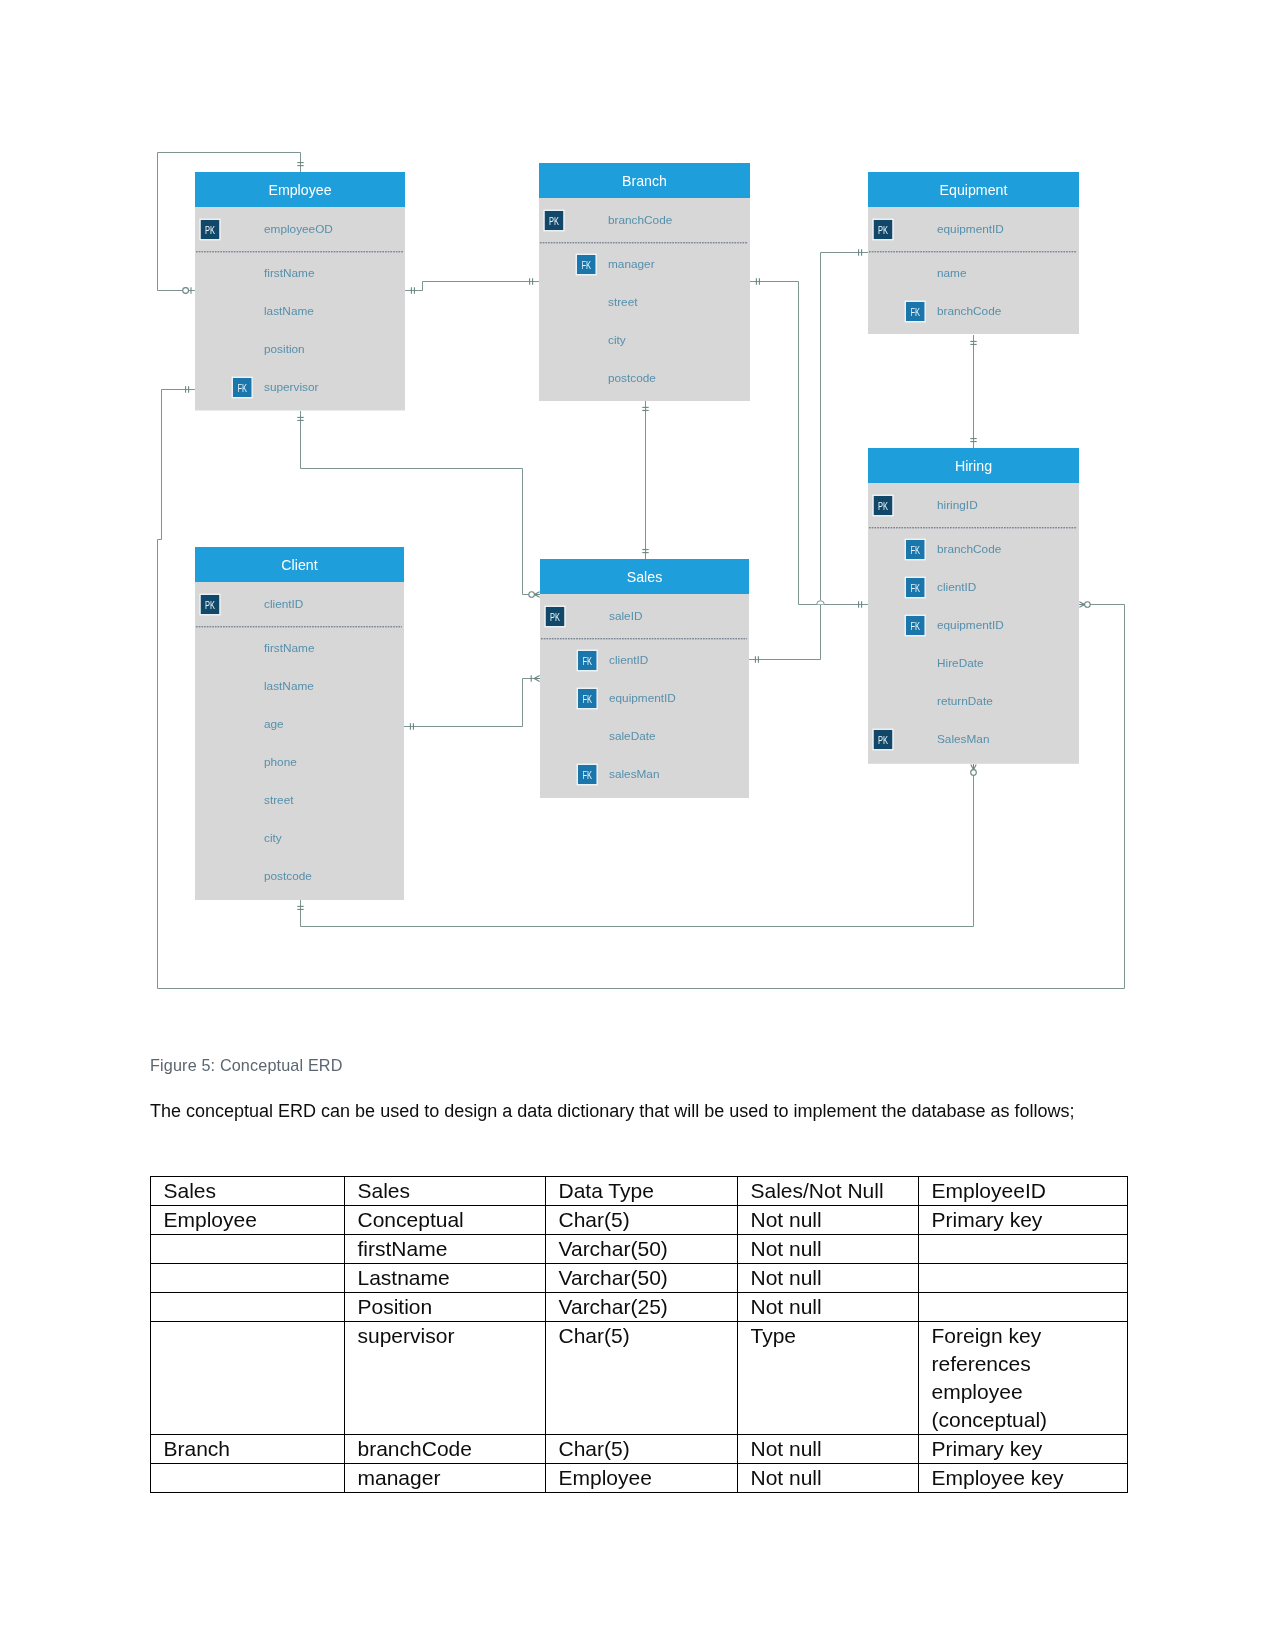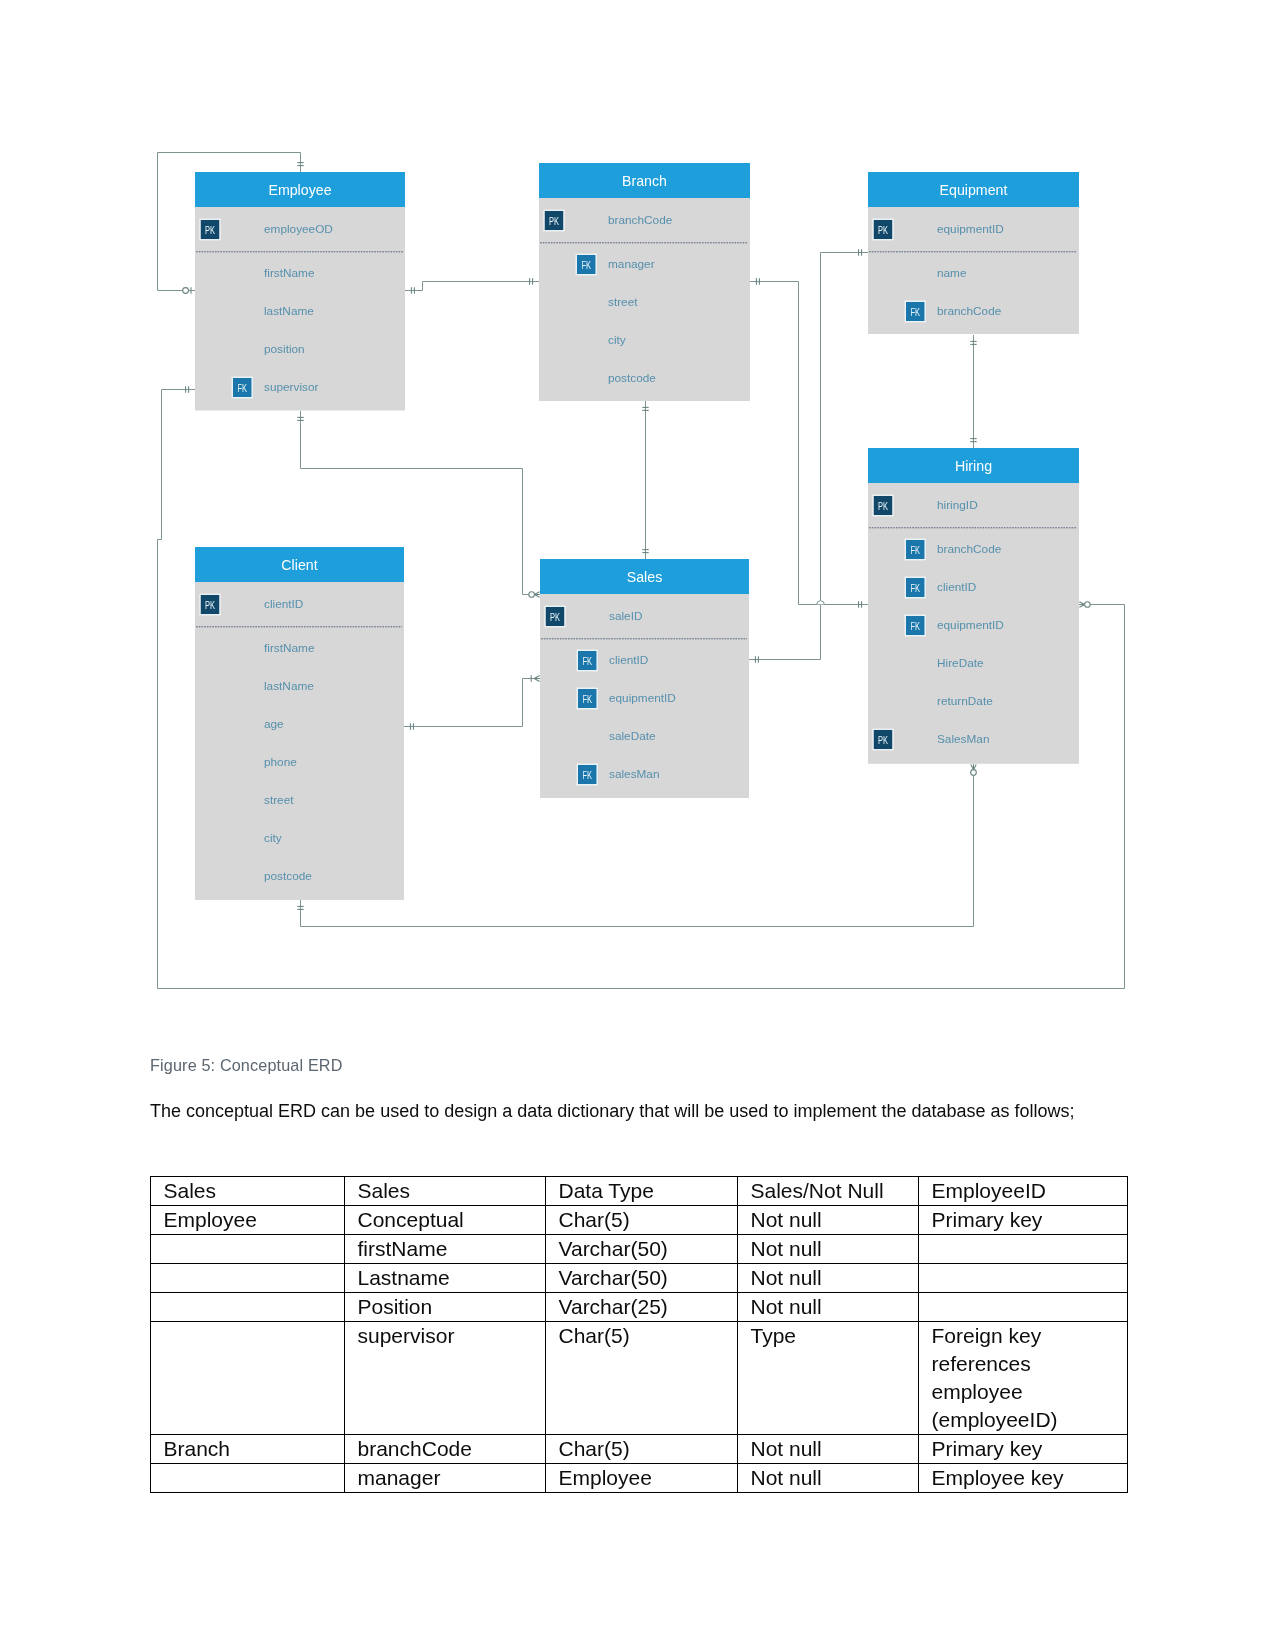--- a/index.html
+++ b/index.html
@@ -300,21 +300,21 @@
         <td>Position</td>
         <td>Varchar(25)</td>
         <td>Not null</td>
         <td></td>
       </tr>
       <tr>
         <td></td>
         <td>supervisor</td>
         <td>Char(5)</td>
         <td>Type</td>
-        <td>Foreign key references employee (employeeID)</td>
+        <td>Foreign key references employee (conceptual)</td>
       </tr>
       <tr>
         <td>Branch</td>
         <td>branchCode</td>
         <td>Char(5)</td>
         <td>Not null</td>
         <td>Primary key</td>
       </tr>
       <tr>
         <td></td>

